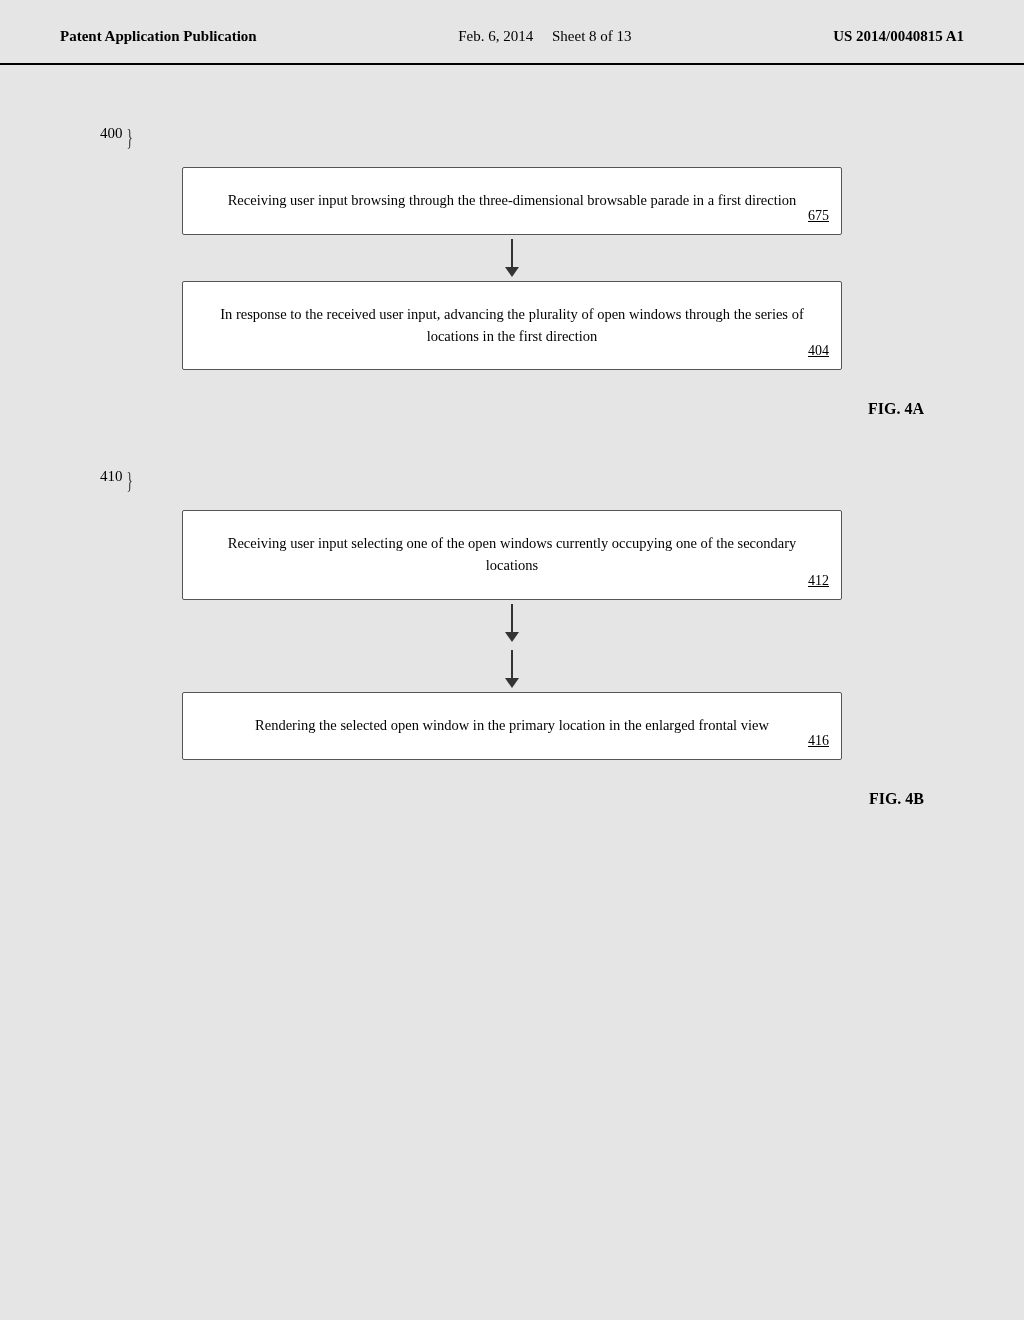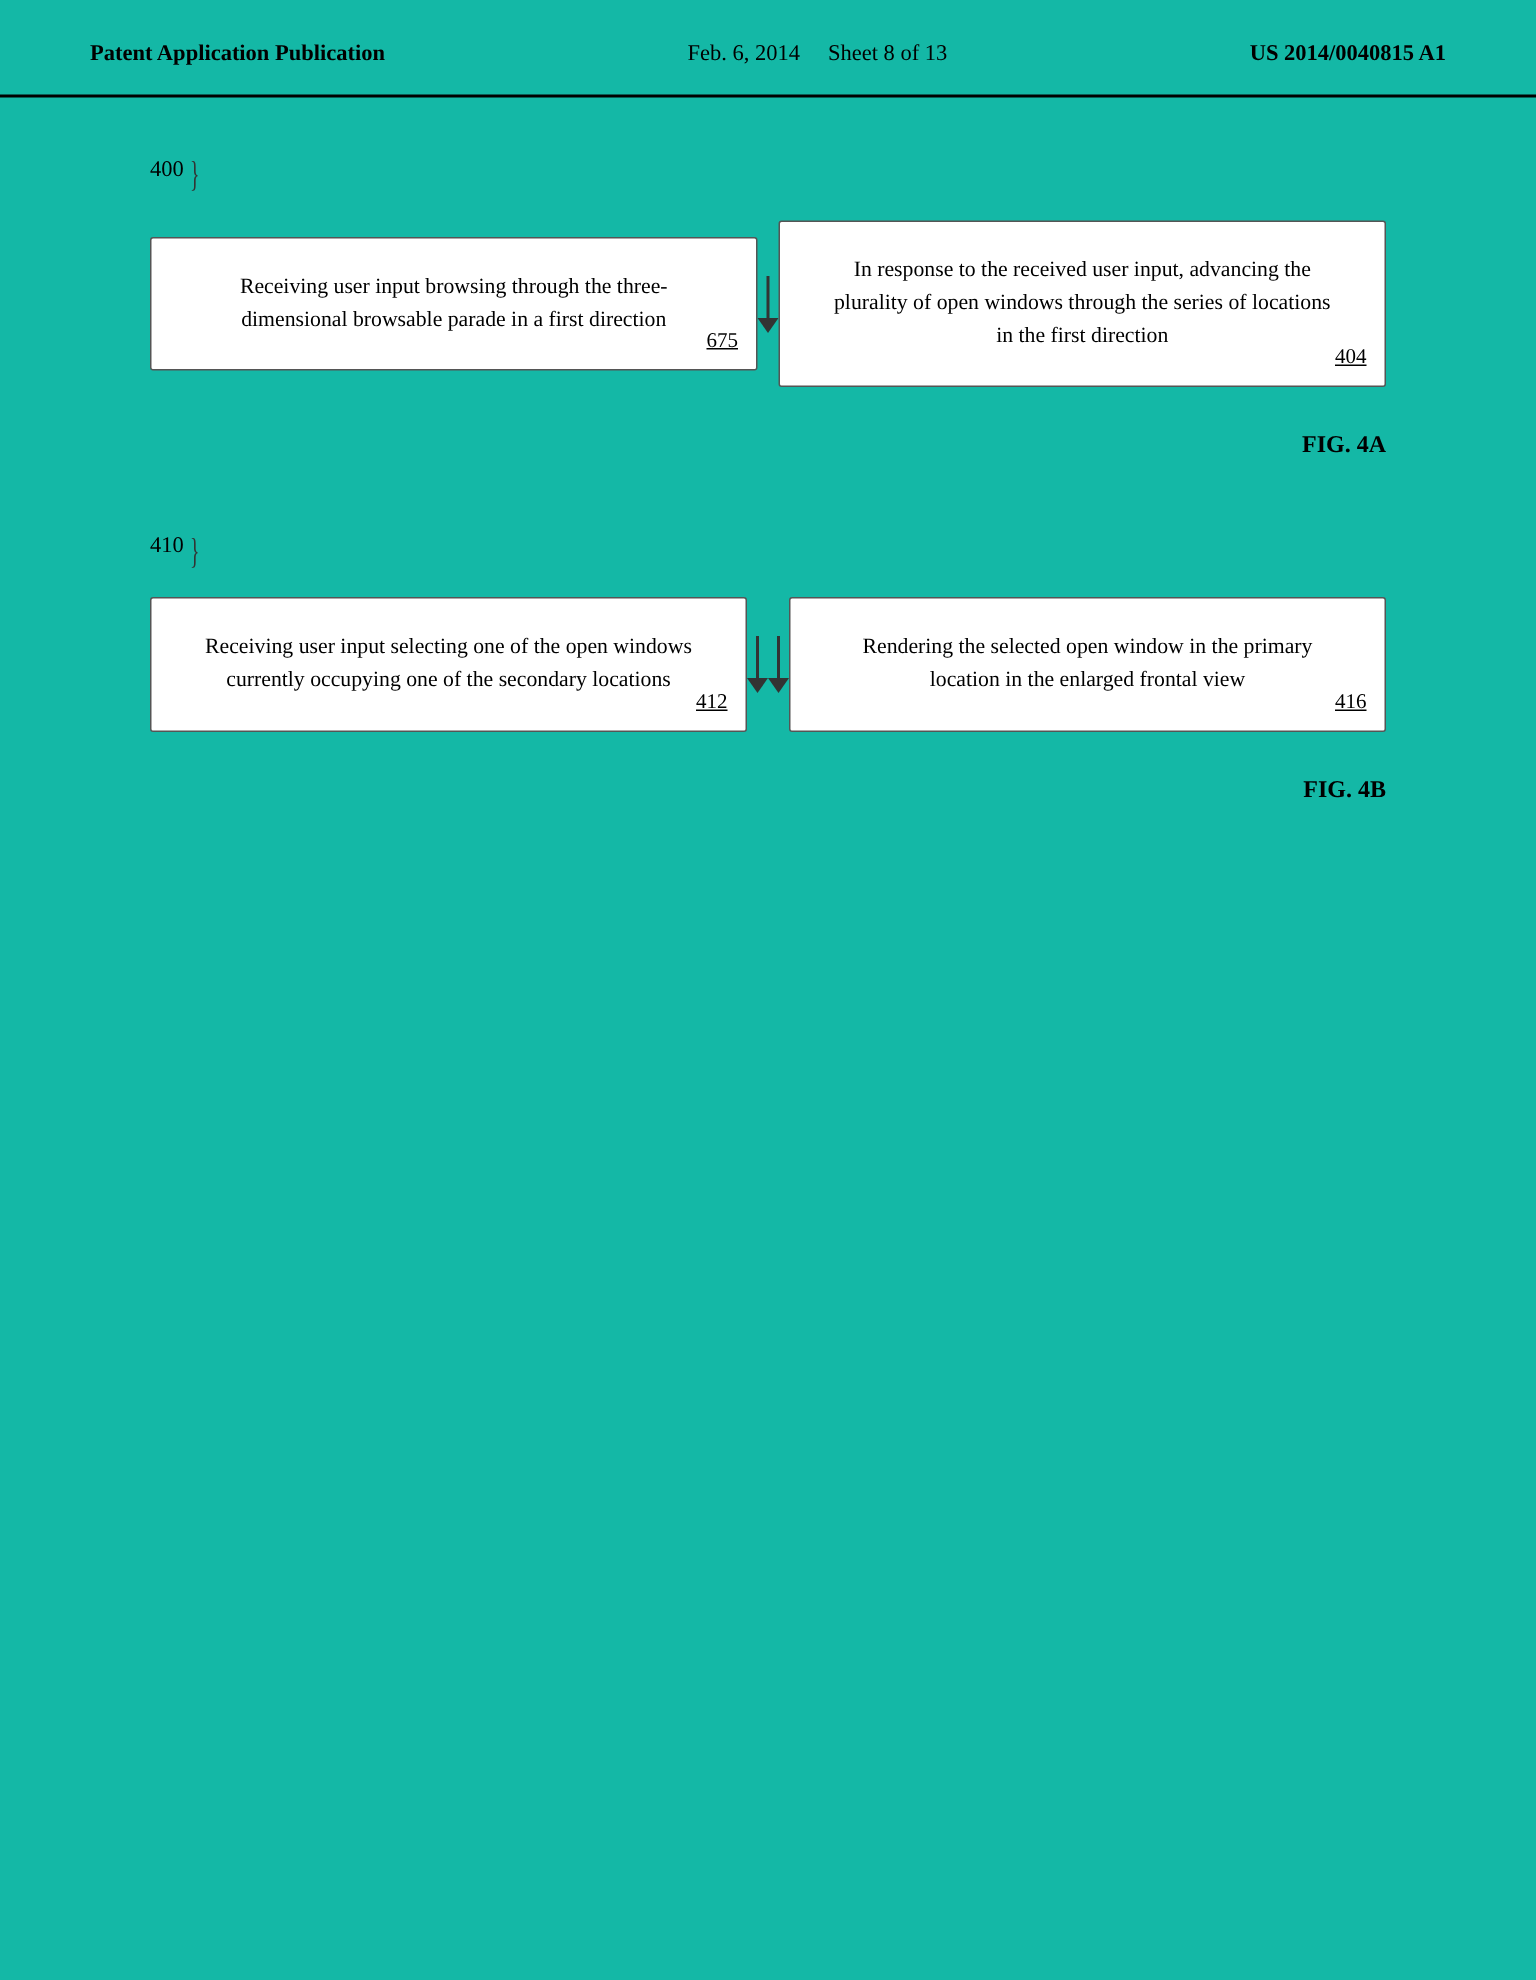--- a/index.html
+++ b/index.html
@@ -12,21 +12,21 @@
       background: #ffffff;
       font-family: 'Times New Roman', Times, serif;
       width: 1024px;
       min-height: 1320px;
       position: relative;
     }
 
     .page {
       width: 1024px;
       min-height: 1320px;
-      background: #14b8a6;
+      background: #e5e5e5;
       padding: 0;
       position: relative;
     }
 
     
     .header {
       display: flex;
       justify-content: space-between;
       align-items: center;
       padding: 28px 60px 18px 60px;
@@ -43,31 +43,32 @@
     }
 
     .header-right {
       font-size: 15px;
       font-weight: bold;
       text-align: right;
     }
 
     
     .content {
-      padding: 40px 100px;
+      padding: 60px 100px;
     }
 
     
     .figure-section {
       margin-bottom: 50px;
     }
 
     
     .flowchart {
       display: flex;
+      flex-direction: column;
       align-items: center;
       width: 100%;
     }
 
     .flow-box {
       border: 1.5px solid #555;
       border-radius: 2px;
       padding: 22px 30px;
       width: 660px;
       text-align: center;

